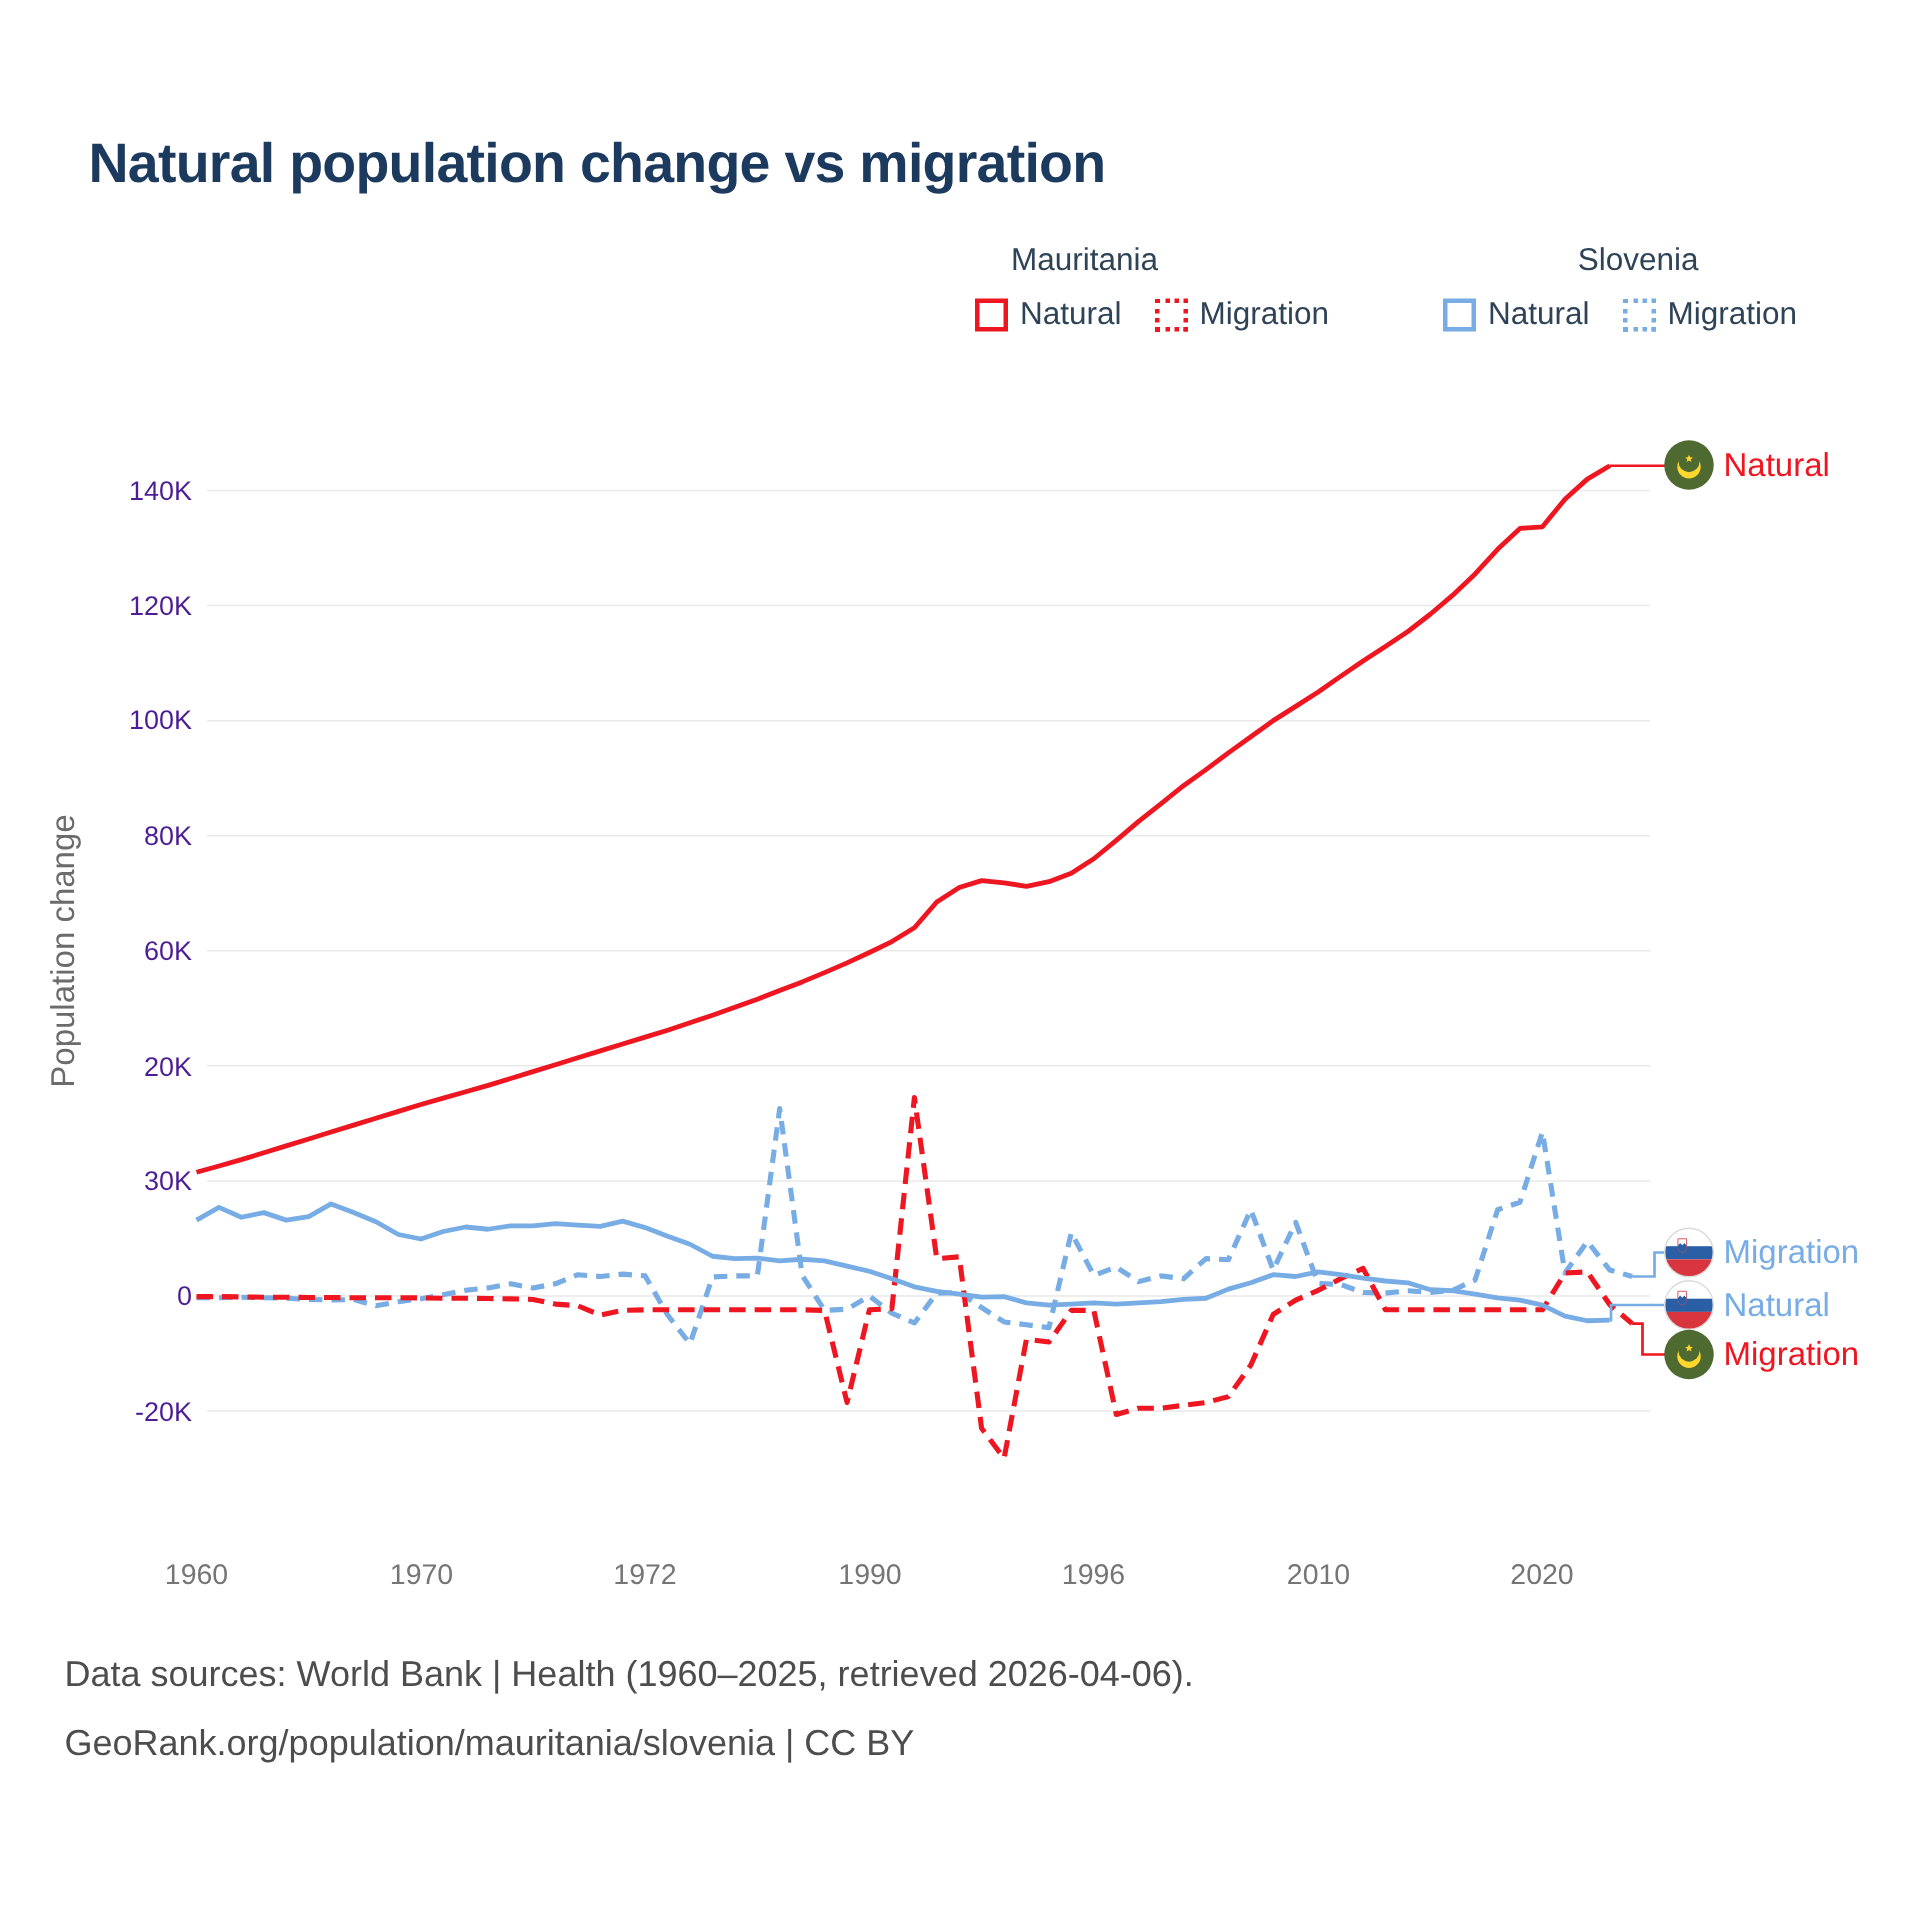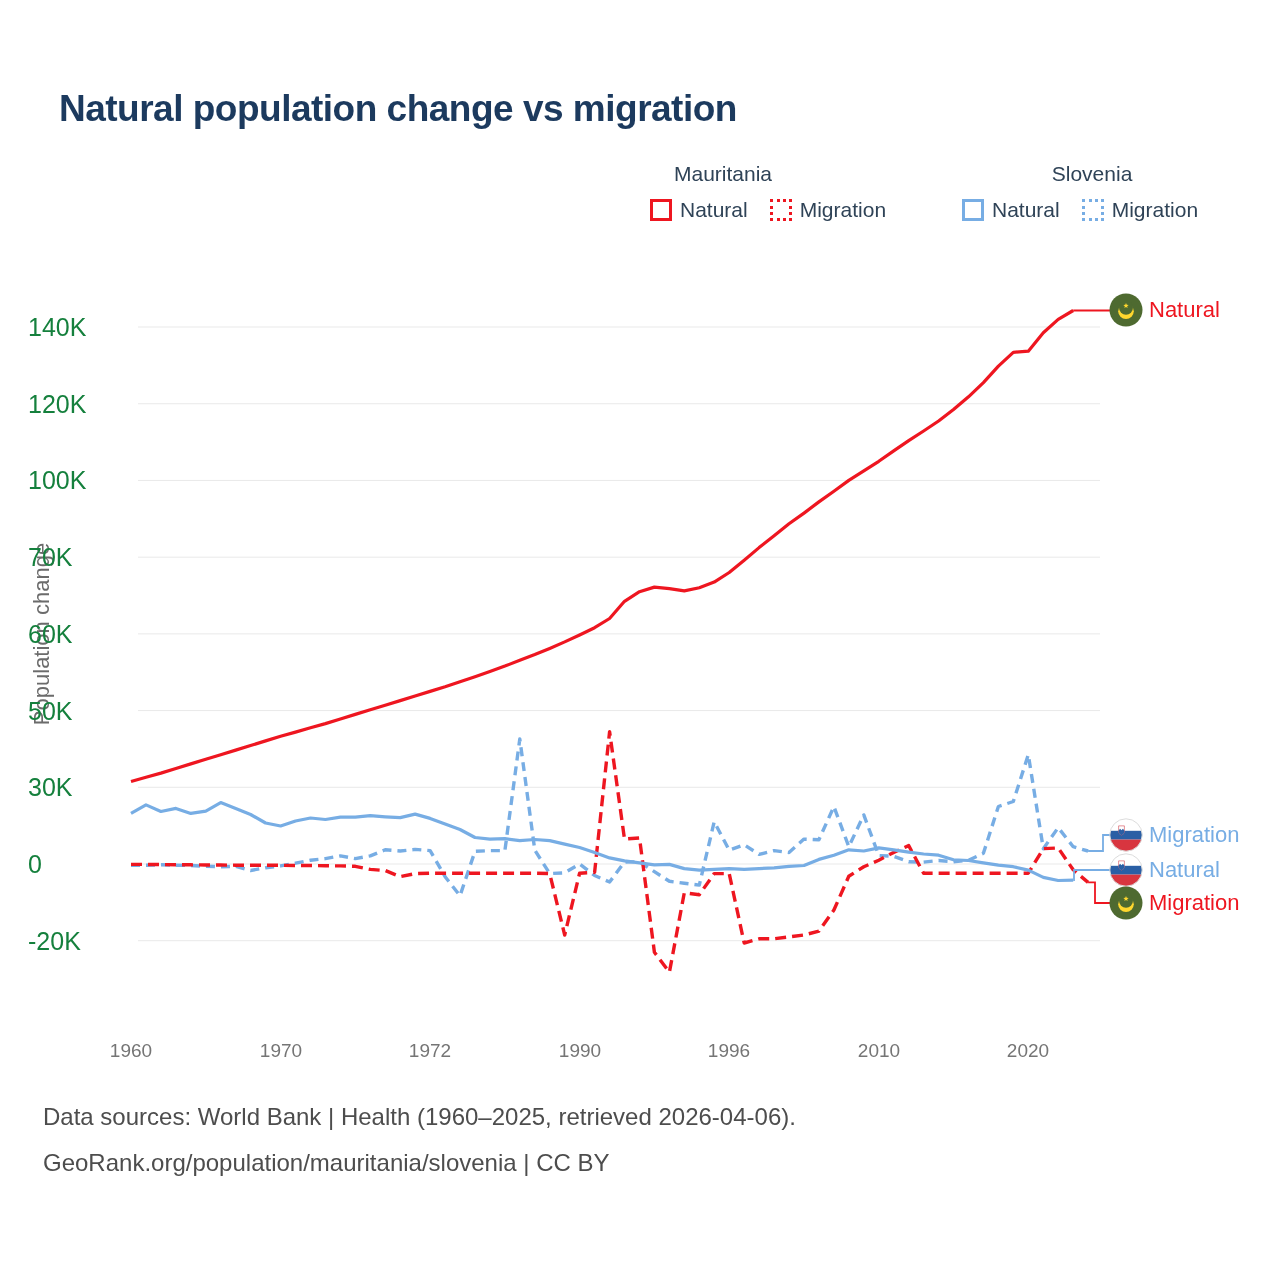--- a/index.html
+++ b/index.html
@@ -12,21 +12,21 @@
     left:30px;top:88px;font-size:37px;font-weight:700;color:#1c3a5e;letter-spacing:-0.5px;margin-left:29px;
   }
   
   .legend-group{display:flex;flex-direction:column;gap:12px;}
   .legend-country{font-size:21px;color:#2f4357;margin-left:24px;}
   .legend-items{display:flex;gap:22px;align-items:center;}
   .legend-item{display:flex;align-items:center;gap:8px;cursor:pointer;}
   .legend-box{width:16px;height:16px;display:inline-block;}
   .legend-label{font-size:21px;color:#2f4357;}
   
-  .ytick{width:100px;font-size:25px;color:#15803d;height:26px;line-height:26px;left:28px;}
+  .ytick{width:100px;text-align:right;font-size:18px;color:#4c1d95;height:26px;line-height:26px;left:28px;}
   .xtick{width:100px;text-align:center;font-size:19px;color:#757575;top:1038px;height:26px;line-height:26px;}
   #y-axis-title{
     left:-68px;top:621px;width:220px;text-align:center;font-size:22px;color:#6b6b6b;
     transform:rotate(-90deg);transform-origin:center;
   }
   
   .ann{display:flex;align-items:center;height:34px;left:1109px;}
   .ann .txt{font-size:22px;margin-left:6px;white-space:nowrap;}
   
   .footer-line{left:43px;font-size:24px;color:#4d4d4d;}
@@ -82,23 +82,23 @@
       <span class="legend-box" style="border:3px dotted #77ade4;"></span>
       <span class="legend-label">Migration</span>
     </div>
   </div>
 </div>
 
 <div class="abs" id="y-axis-title">Population change</div>
 <div class="abs ytick" style="top:314px">140K</div>
 <div class="abs ytick" style="top:391px">120K</div>
 <div class="abs ytick" style="top:467px">100K</div>
-<div class="abs ytick" style="top:544px">70K</div>
+<div class="abs ytick" style="top:544px">80K</div>
 <div class="abs ytick" style="top:621px">60K</div>
-<div class="abs ytick" style="top:698px">50K</div>
+<div class="abs ytick" style="top:698px">20K</div>
 <div class="abs ytick" style="top:774px">30K</div>
 <div class="abs ytick" style="top:851px">0</div>
 <div class="abs ytick" style="top:928px">-20K</div>
 
 <div class="abs xtick" style="left:81px">1960</div>
 <div class="abs xtick" style="left:231px">1970</div>
 <div class="abs xtick" style="left:380px">1972</div>
 <div class="abs xtick" style="left:530px">1990</div>
 <div class="abs xtick" style="left:679px">1996</div>
 <div class="abs xtick" style="left:829px">2010</div>

